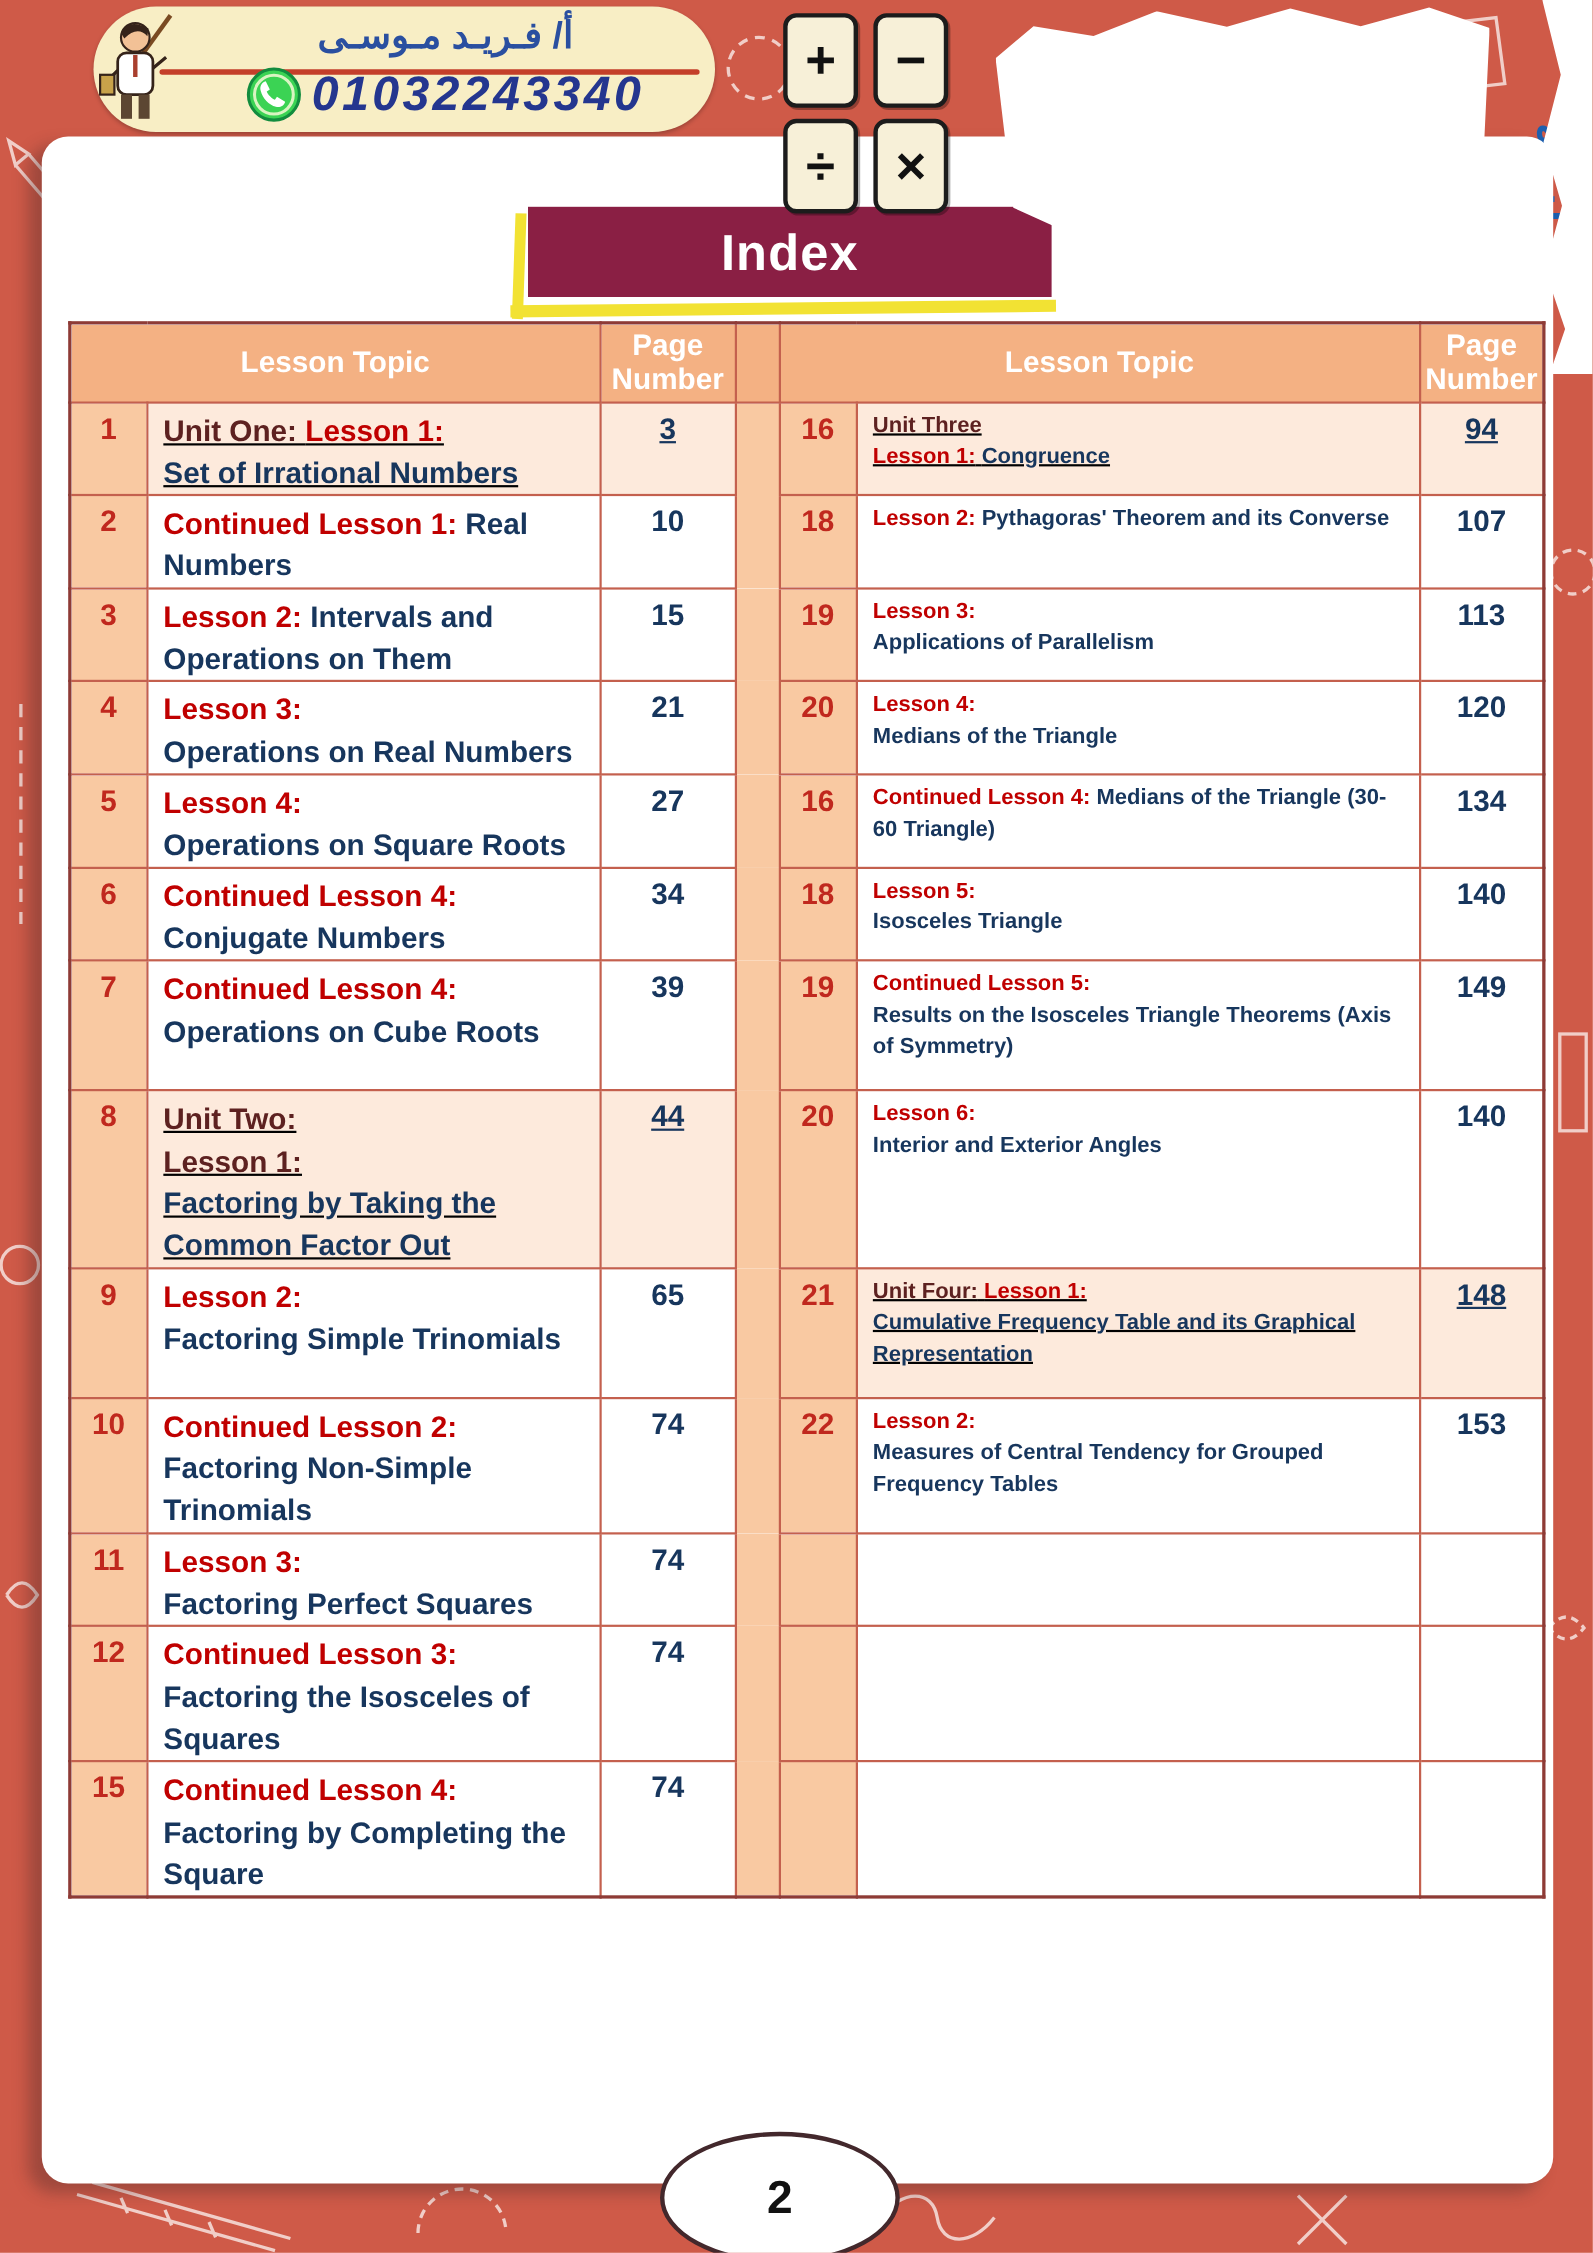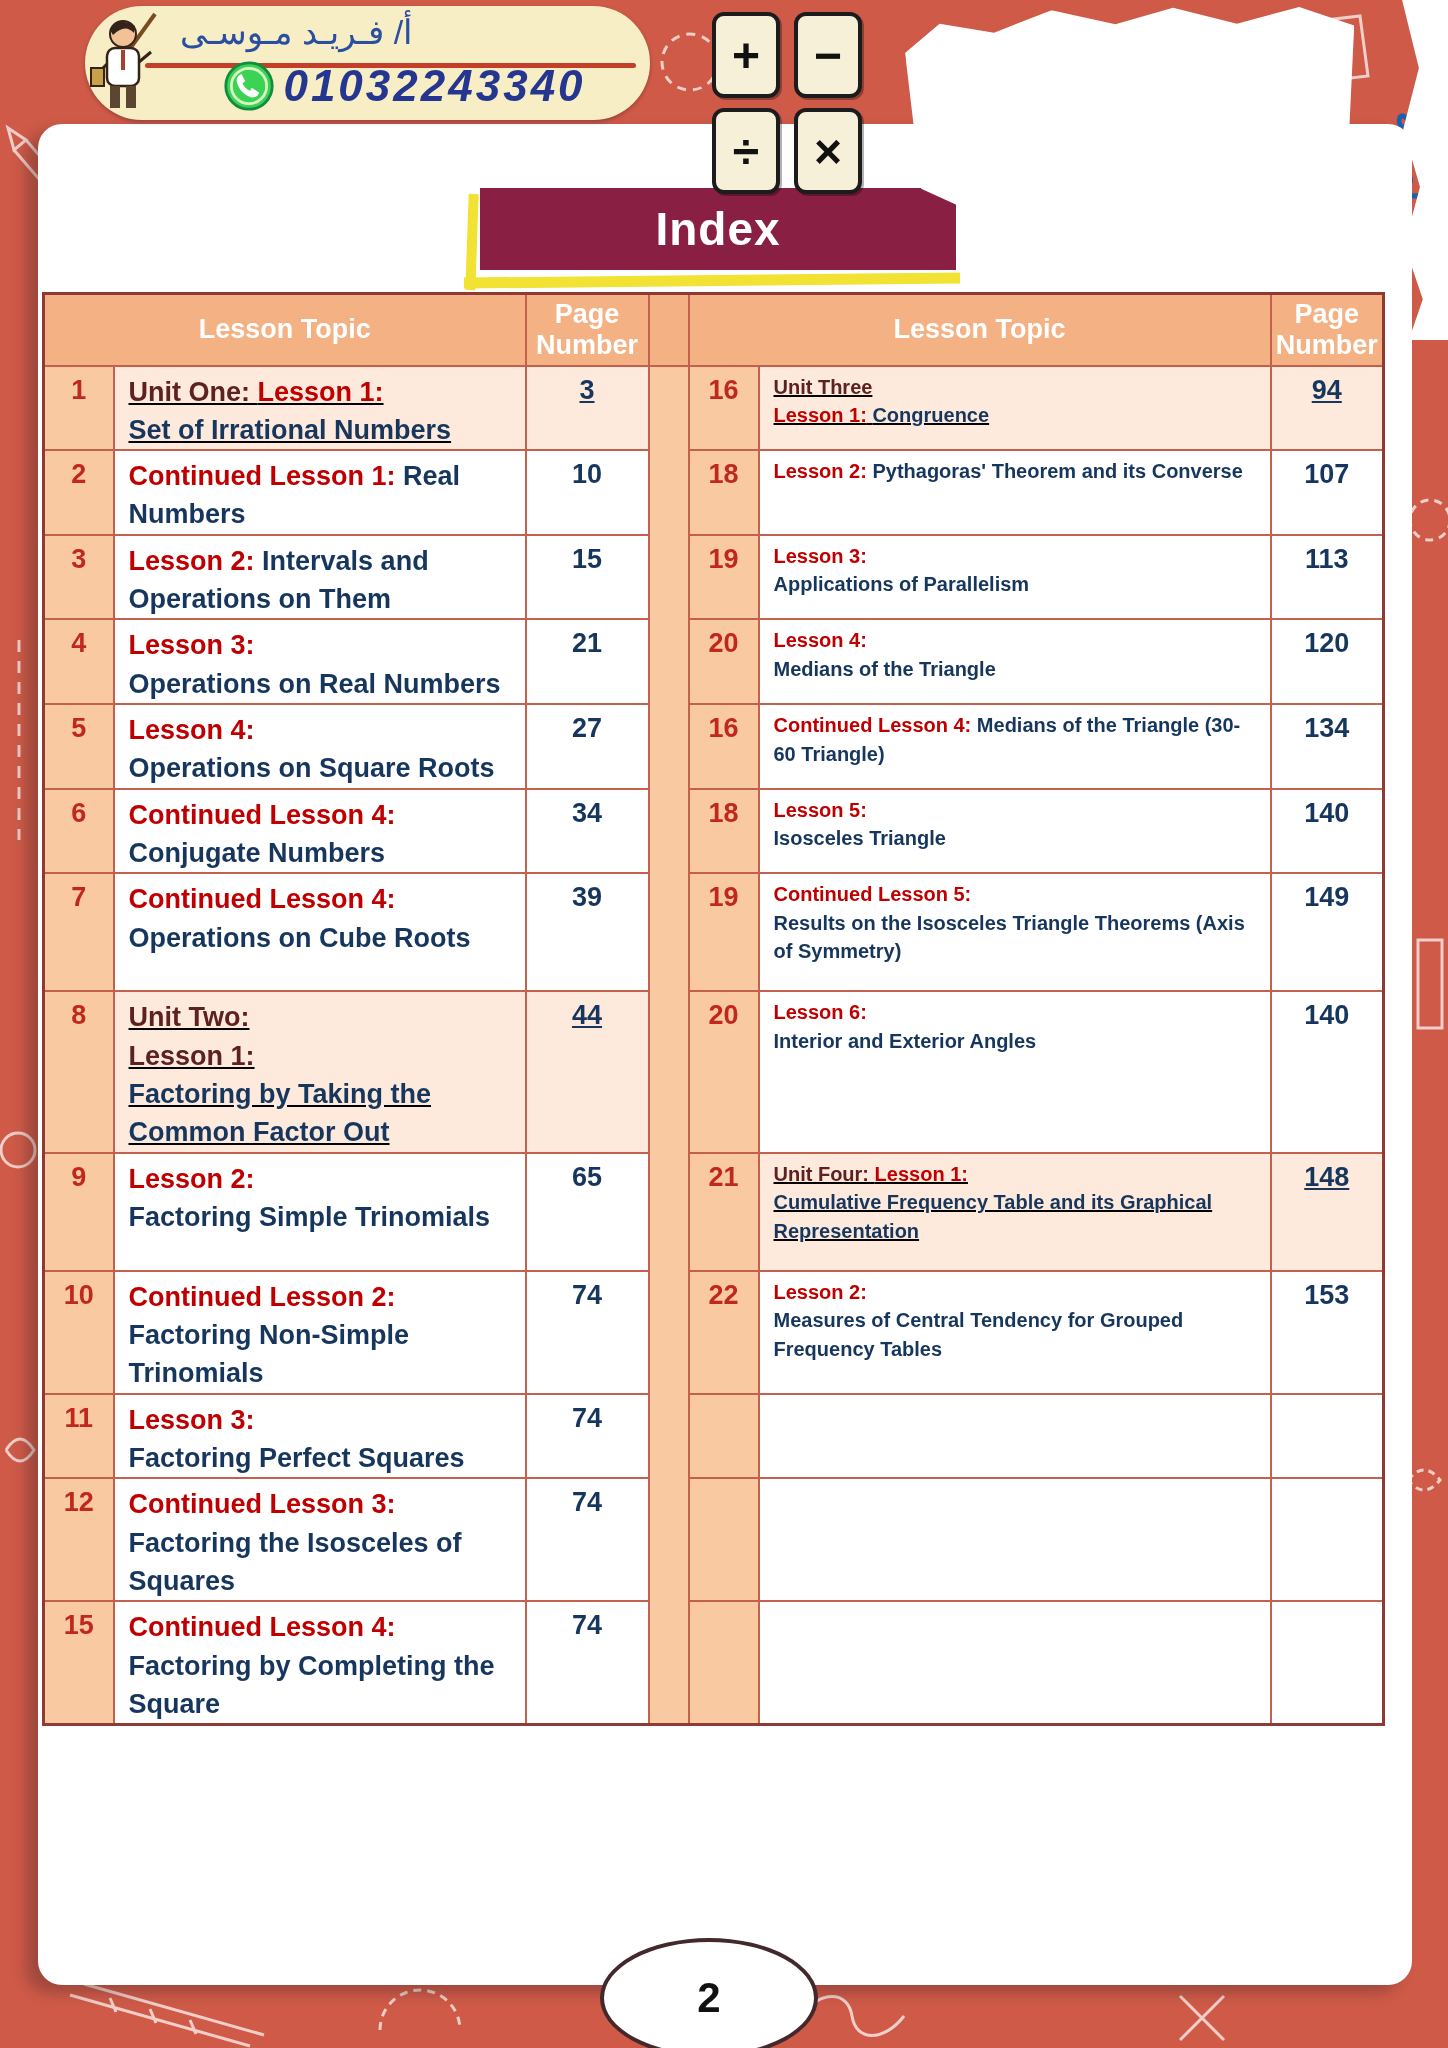--- a/index.html
+++ b/index.html
@@ -12,21 +12,21 @@
   
   .page{position:absolute;left:38px;top:124px;width:1374px;height:1861px;
         background:#ffffff;border-radius:24px;z-index:1;
         box-shadow:-12px 8px 14px rgba(70,40,40,.35);}
 
   
   .pill{position:absolute;left:85px;top:6px;width:565px;height:114px;z-index:6;
         background:#f8eec5;border-radius:60px;box-shadow:0 2px 4px rgba(0,0,0,.25);}
   .teacher-svg{position:absolute;left:4px;top:0px;z-index:7;}
   .pill-name{position:absolute;left:95px;right:20px;top:6px;height:46px;
-             color:#2a4fa0;font-weight:normal;font-size:34px;text-align:left;direction:rtl;}
+             color:#2a4fa0;font-weight:bold;font-size:34px;text-align:center;direction:rtl;}
   .pill-divider{position:absolute;left:60px;right:14px;top:57px;height:5px;background:#c43f2a;border-radius:3px;}
   .pill-phone{position:absolute;left:80px;right:6px;top:62px;height:36px;display:flex;align-items:center;justify-content:center;gap:8px;}
   .pill-phone .digits{color:#24368f;font-weight:bold;font-size:44px;letter-spacing:3px;font-style:italic;}
 
   
   .ops{position:absolute;left:712px;top:12px;z-index:6;display:grid;
        grid-template-columns:68px 68px;grid-auto-rows:86px;gap:10px 14px;}
   .op{background:#f7f0d8;border:4px solid #1c1c1c;border-radius:12px;
       display:flex;align-items:center;justify-content:center;
       font-size:48px;font-weight:bold;color:#111;box-shadow:2px 2px 0 rgba(0,0,0,.3);}
@@ -43,21 +43,21 @@
   
   .index-banner{position:absolute;left:480px;top:188px;width:476px;height:82px;z-index:4;
       background:#8a1f44;display:flex;align-items:center;justify-content:center;}
   .index-banner::before{content:"";position:absolute;left:-13px;top:6px;width:10px;height:96px;
       background:#f2e233;transform:rotate(2deg);}
   .index-banner::after{content:"";position:absolute;left:-16px;bottom:-16px;width:496px;height:11px;
       background:#f2e233;transform:rotate(-.6deg);}
   .index-title{color:#ffffff;font-weight:bold;font-size:46px;letter-spacing:1px;}
 
   
-  table.toc{position:absolute;left:42px;top:292px;z-index:2;border-collapse:collapse;table-layout:fixed;
+  table.toc{position:absolute;left:62px;top:292px;z-index:2;border-collapse:collapse;table-layout:fixed;
       width:1340px;background:#ffffff;}
   .toc td,.toc th{border:2px solid #c4604e;overflow:hidden;}
   .toc{border:3px solid #8e3b36;}
   .toc th{background:#f4b183;color:#ffffff;font-size:27px;font-weight:bold;vertical-align:middle;line-height:1.15;}
   .toc th.sep{background:#f4b183;}
   td.sep{background:#f9c9a2;border-top:none;border-bottom:none;}
   td.num{background:#f9c9a2;color:#c0281e;font-weight:bold;font-size:27px;text-align:center;
          vertical-align:top;padding-top:8px;}
   td.topic{background:#ffffff;text-align:left;vertical-align:top;padding:6px 14px 0 14px;
            font-weight:bold;font-size:27px;line-height:1.42;}

